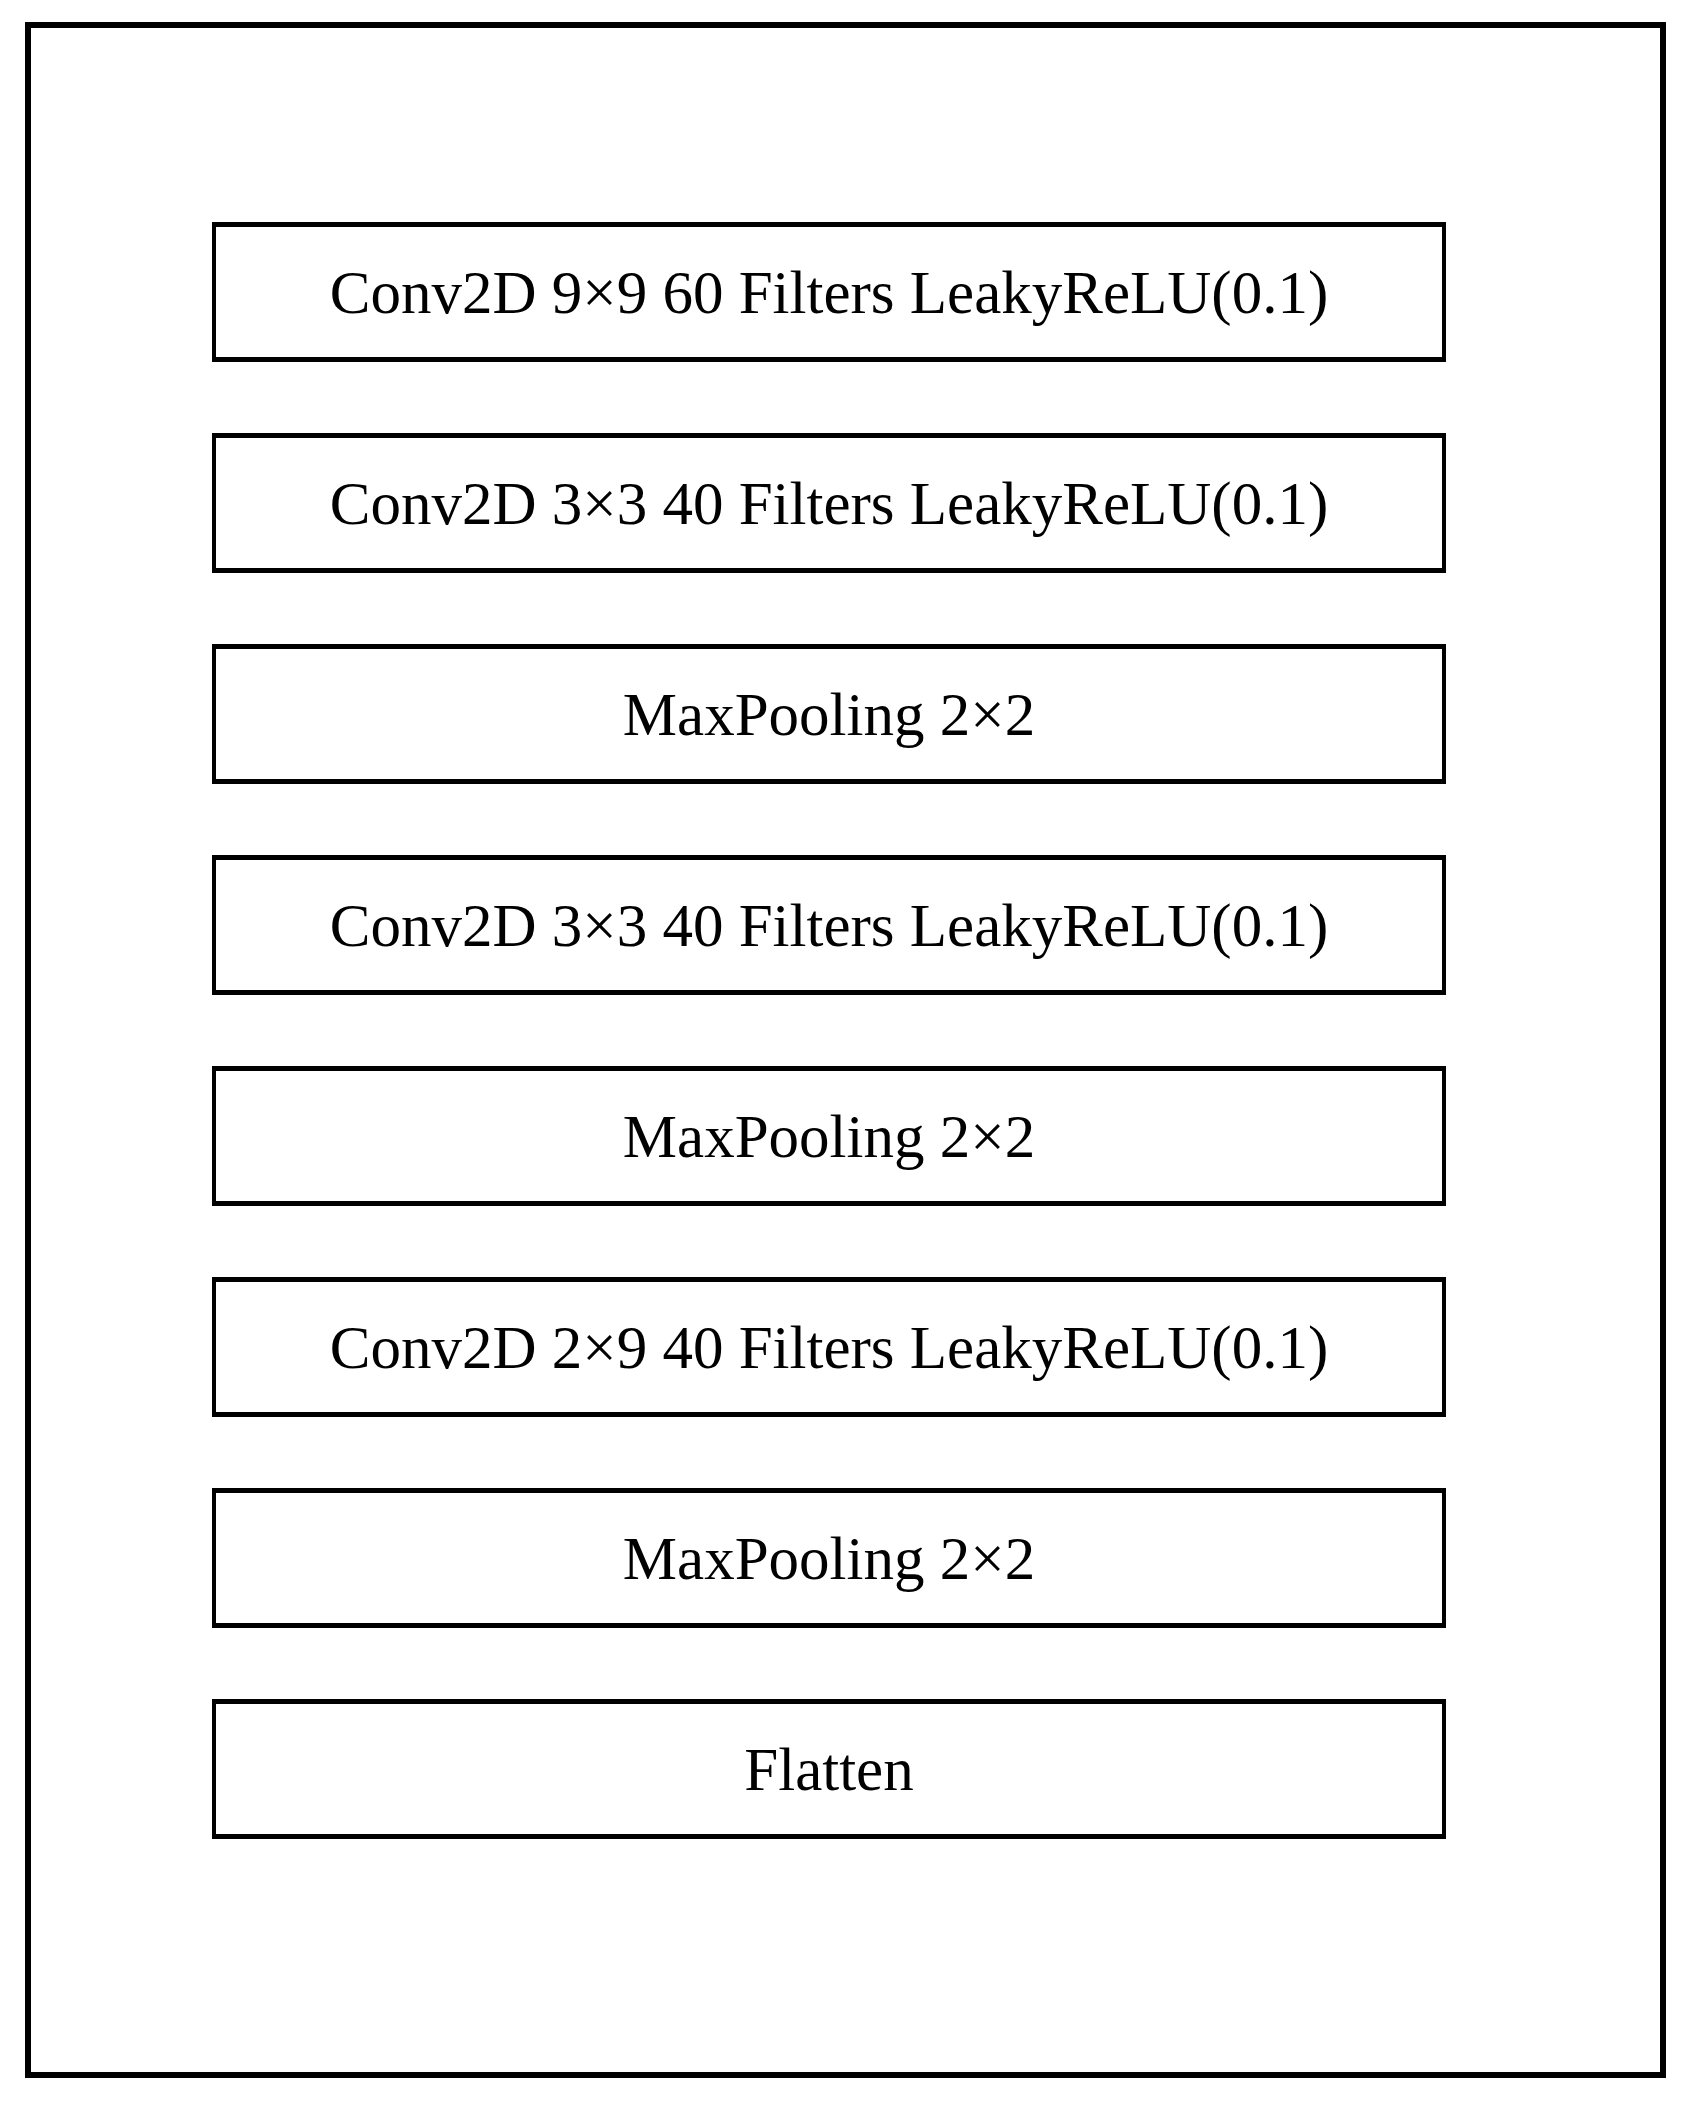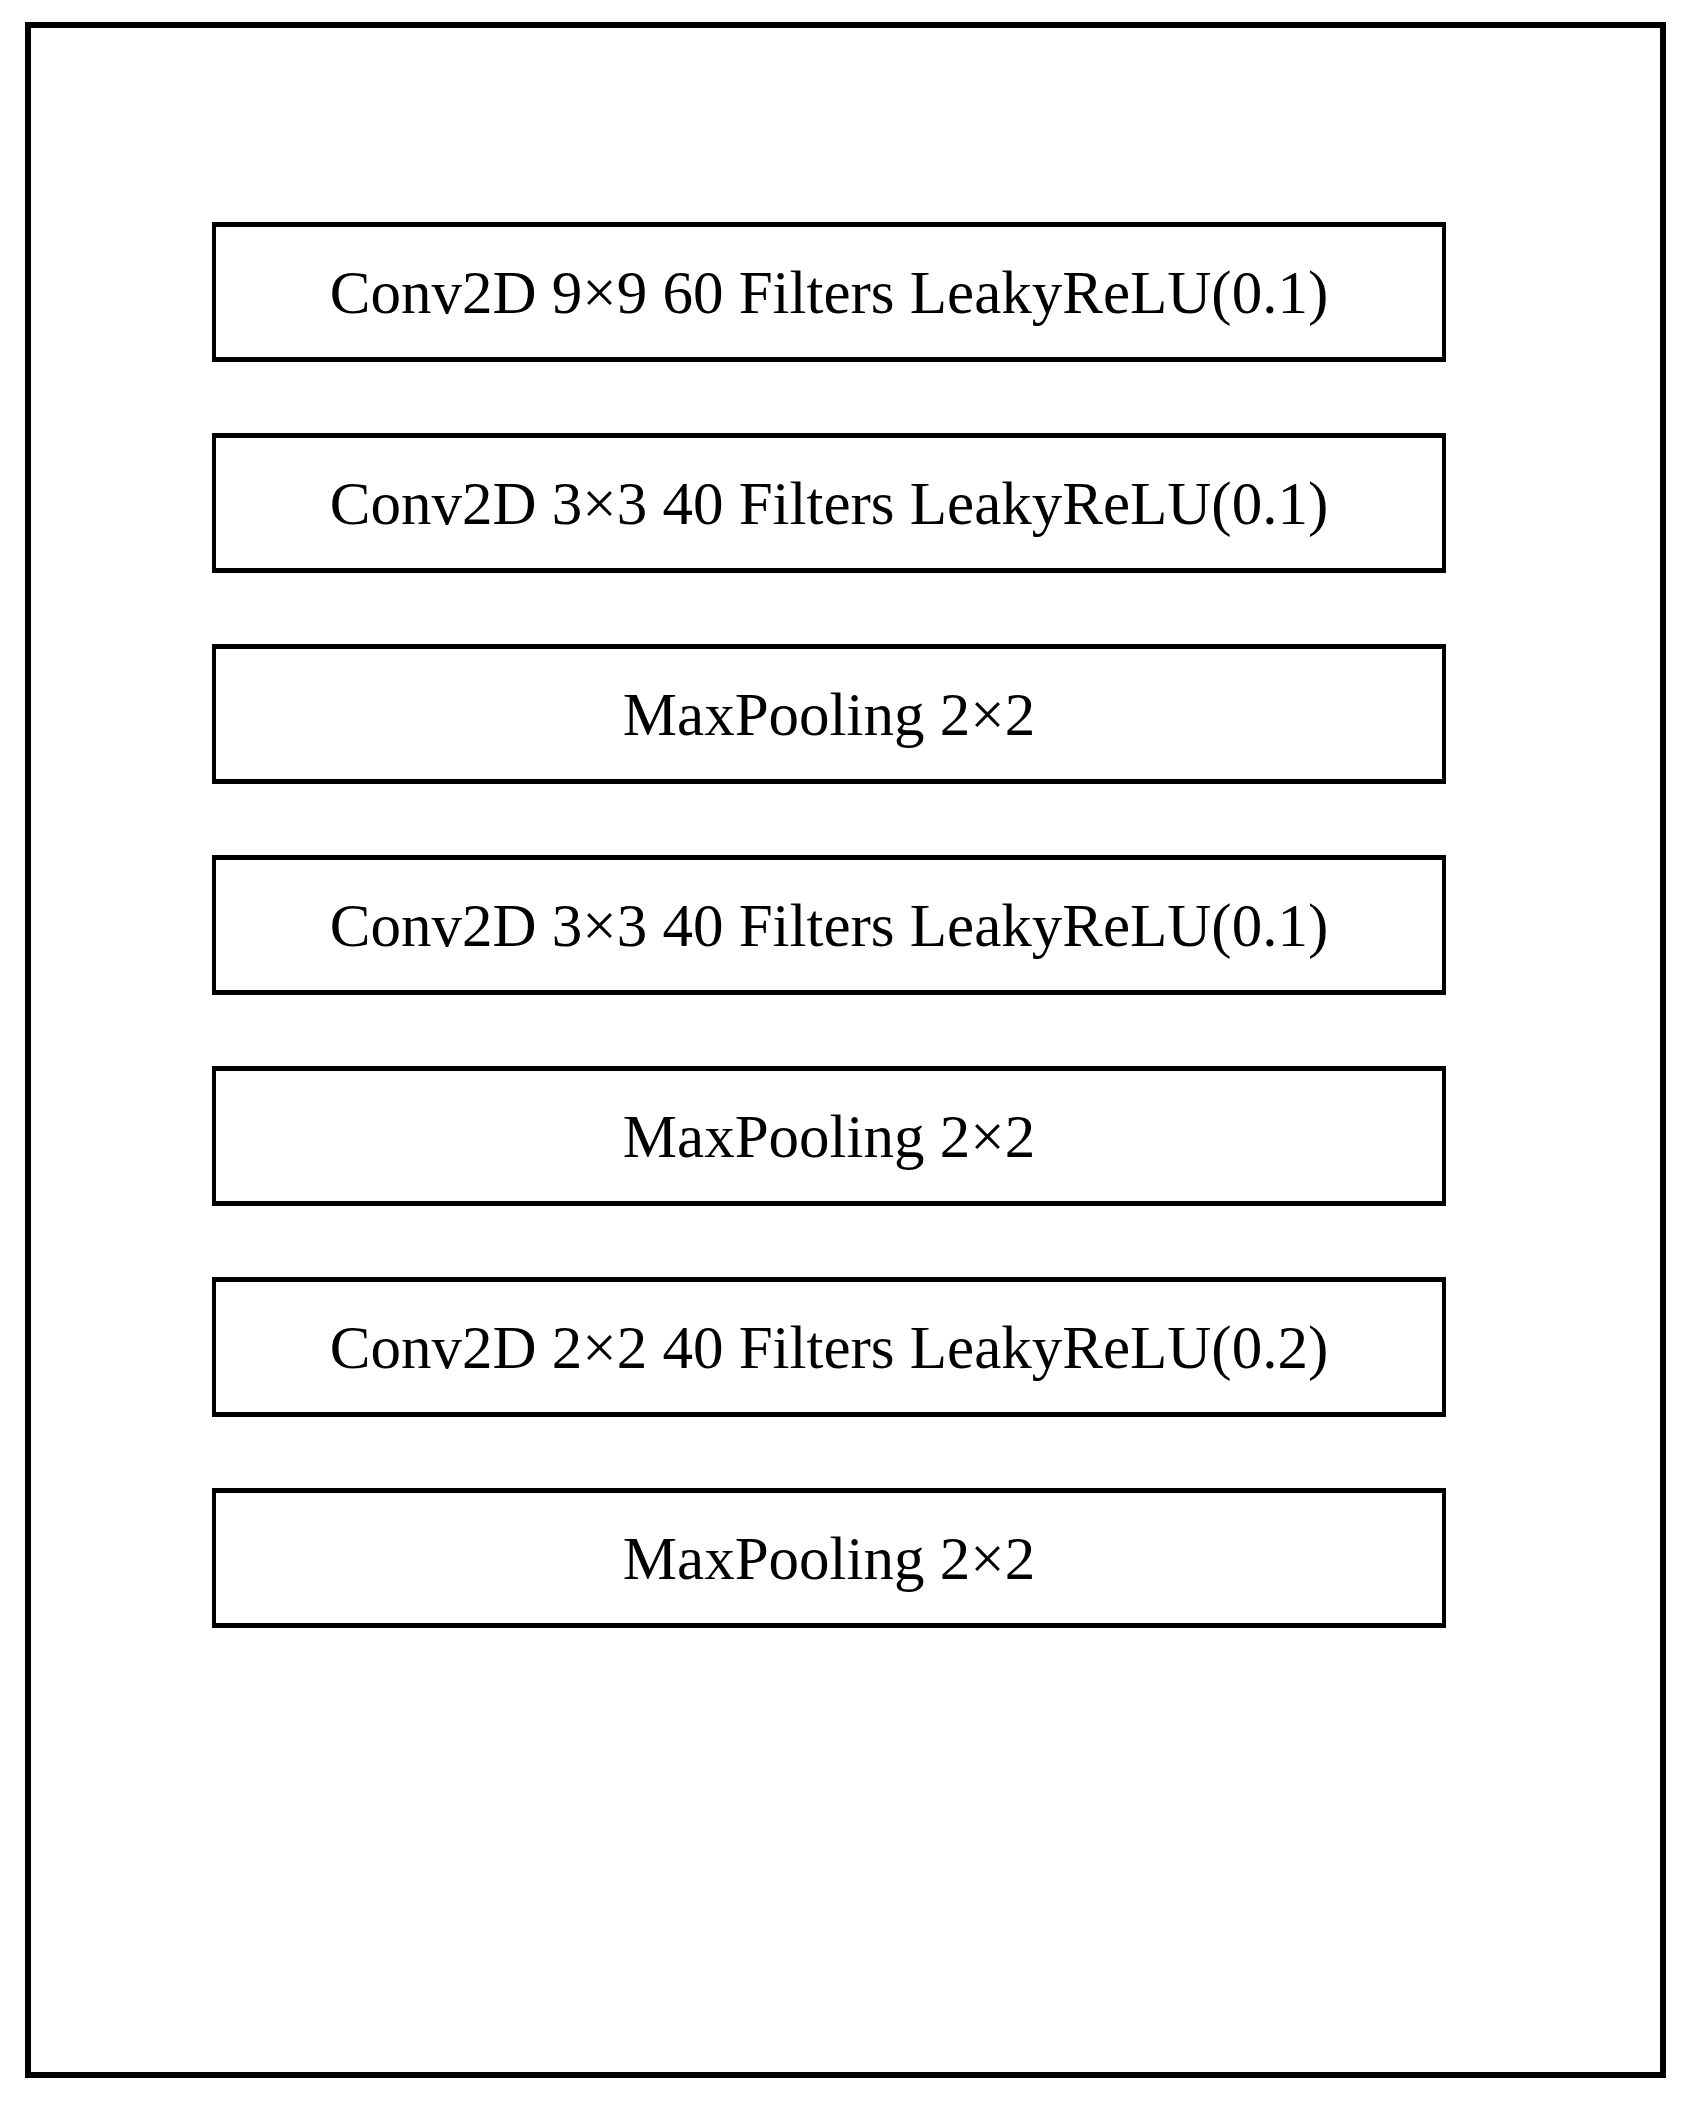--- a/index.html
+++ b/index.html
@@ -54,17 +54,18 @@
 <body>
 
 <div class="page">
   <div class="outer-frame">
     <div class="layer-stack">
       <div class="layer-box">Conv2D 9×9 60 Filters LeakyReLU(0.1)</div>
       <div class="layer-box">Conv2D 3×3 40 Filters LeakyReLU(0.1)</div>
       <div class="layer-box">MaxPooling 2×2</div>
       <div class="layer-box">Conv2D 3×3 40 Filters LeakyReLU(0.1)</div>
       <div class="layer-box">MaxPooling 2×2</div>
-      <div class="layer-box">Conv2D 2×2 40 Filters LeakyReLU(0.2)</div>
+      <div class="layer-box">Conv2D 2×9 40 Filters LeakyReLU(0.1)</div>
       <div class="layer-box">MaxPooling 2×2</div>
+      <div class="layer-box">Flatten</div>
     </div>
   </div>
 </div>
 
 </body></html>

